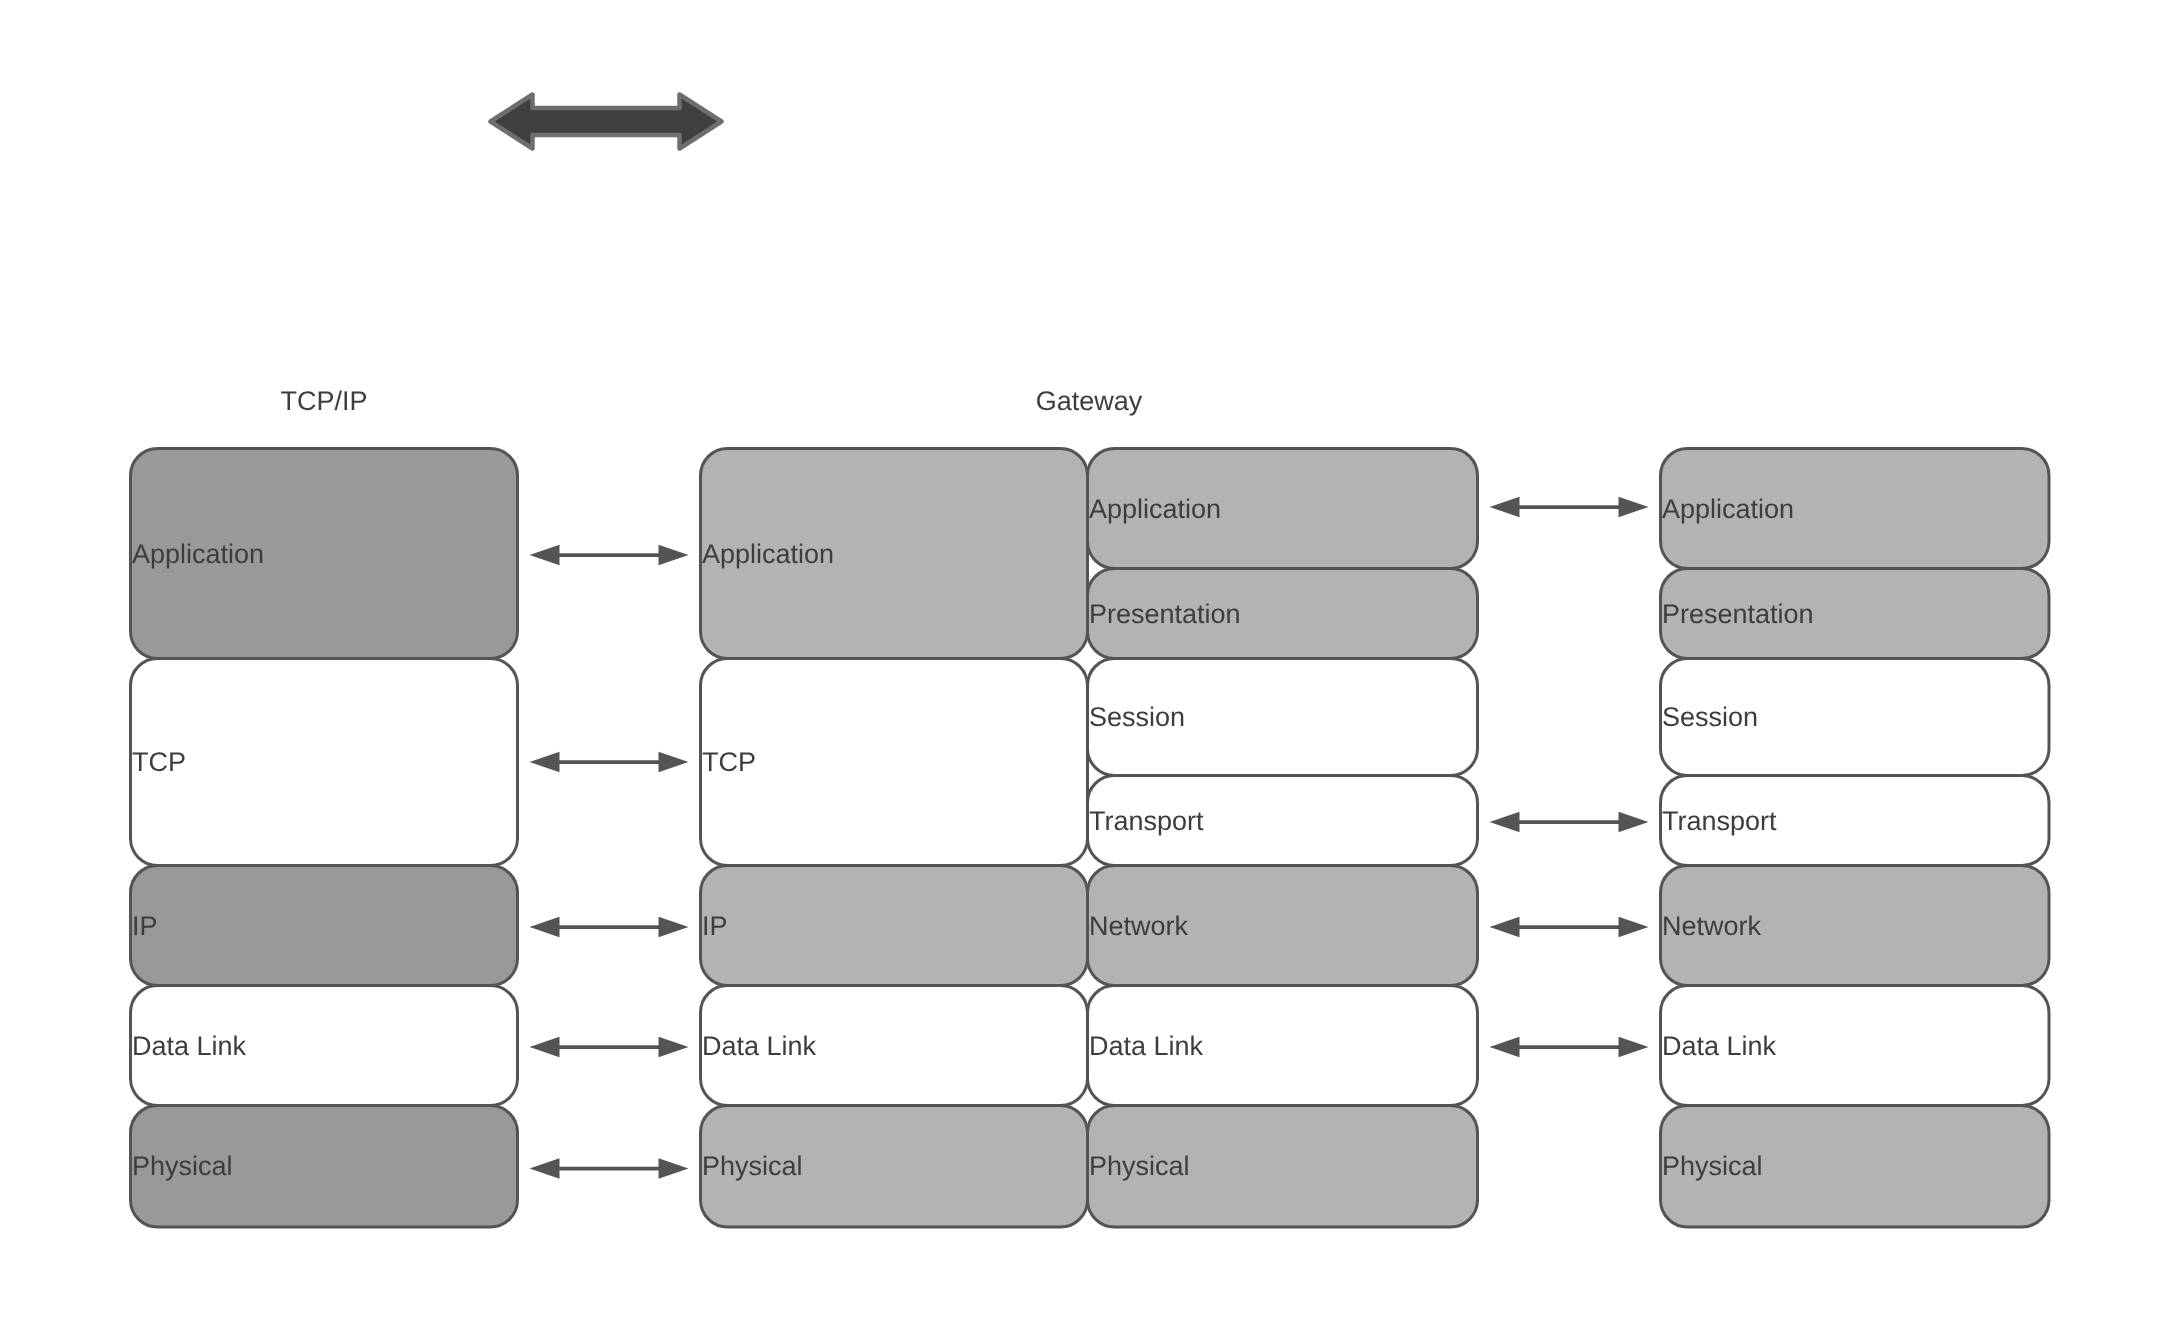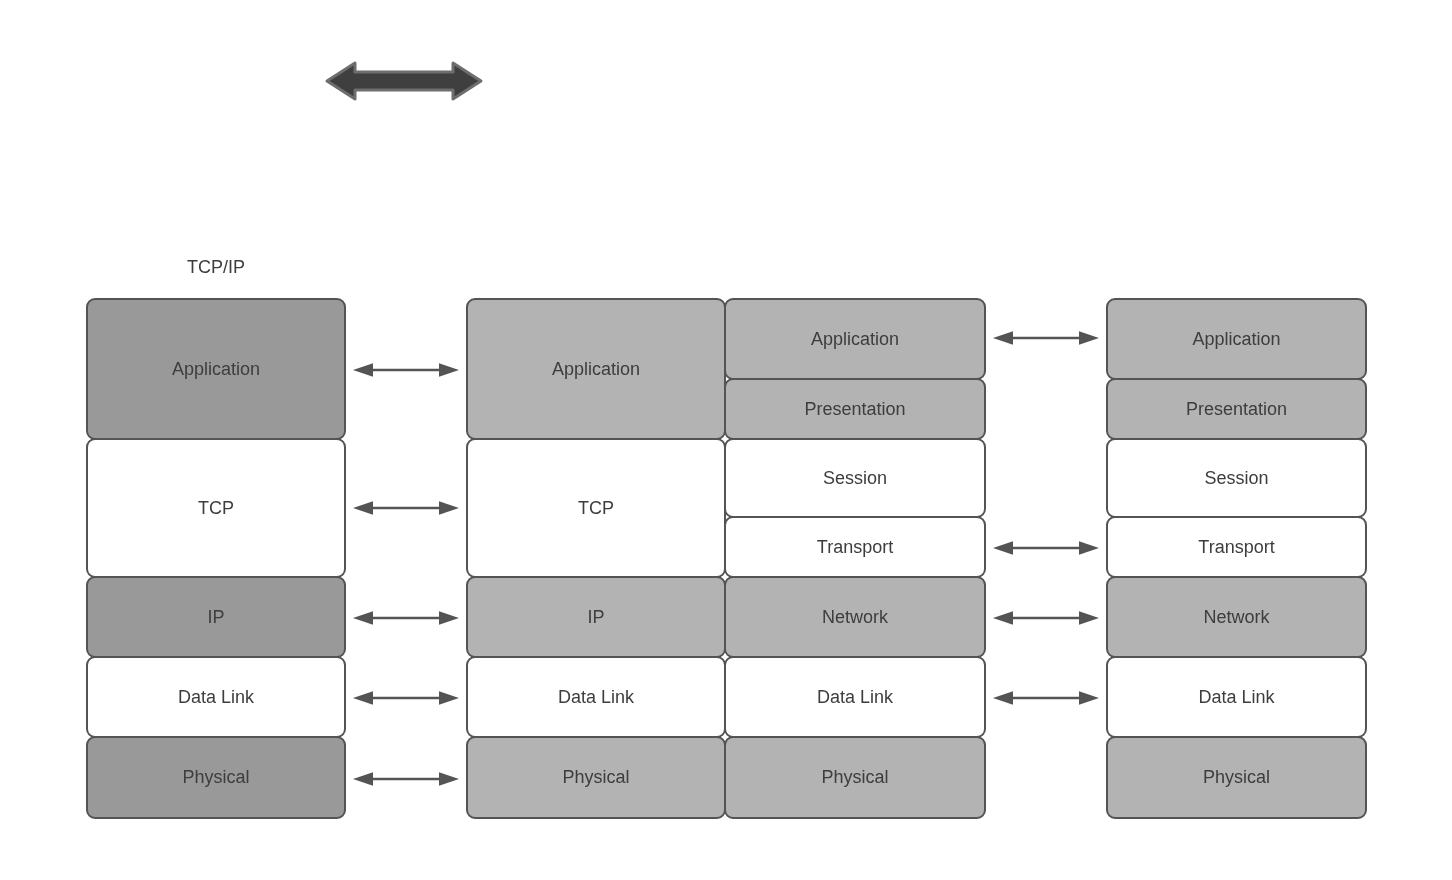--- a/index.html
+++ b/index.html
@@ -9,37 +9,38 @@
     position:relative;overflow:hidden;
   }
   #canvas{position:absolute;inset:0;width:1452px;height:880px;}
   .col-header{
     position:absolute;top:254px;height:26px;line-height:26px;
     text-align:center;font-size:18px;color:#3d3d3d;
   }
   .stack{position:absolute;top:298px;display:flex;flex-direction:column;}
   .layer{
     box-sizing:border-box;
-    border:2px solid #545454;border-radius:9px;
-    display:flex;align-items:center;justify-content:center;
+    border:2px solid #545454;border-radius:19px;
+    display:flex;align-items:center;
     font-size:18px;color:#3d3d3d;
     position:relative;
   }
   .top-arrow{position:absolute;left:322px;top:57px;}
 </style>
 </head>
 <body>
 
 <div id="canvas">
 
   <svg class="top-arrow" width="164" height="48" viewBox="0 0 164 48">
     <polygon points="5,24 33,6 33,15 131,15 131,6 159,24 131,42 131,33 33,33 33,42" fill="#3f3f3f" stroke="#6e6e6e" stroke-width="3" stroke-linejoin="round"></polygon>
   </svg>
 
   <div class="col-header" style="left:86px;width:260px;">TCP/IP</div>
+  <div class="col-header" style="left:466px;width:520px;">Gateway</div>
 
   <div class="stack" style="left:86px;width:260px;">
       <div class="layer" style="height: 142px; background: rgb(153, 153, 153);">
         <span>Application</span>
       </div>
       <div class="layer" style="height: 140px; background: rgb(255, 255, 255); margin-top: -2px;">
         <span>TCP</span>
       </div>
       <div class="layer" style="height: 82px; background: rgb(153, 153, 153); margin-top: -2px;">
         <span>IP</span>

